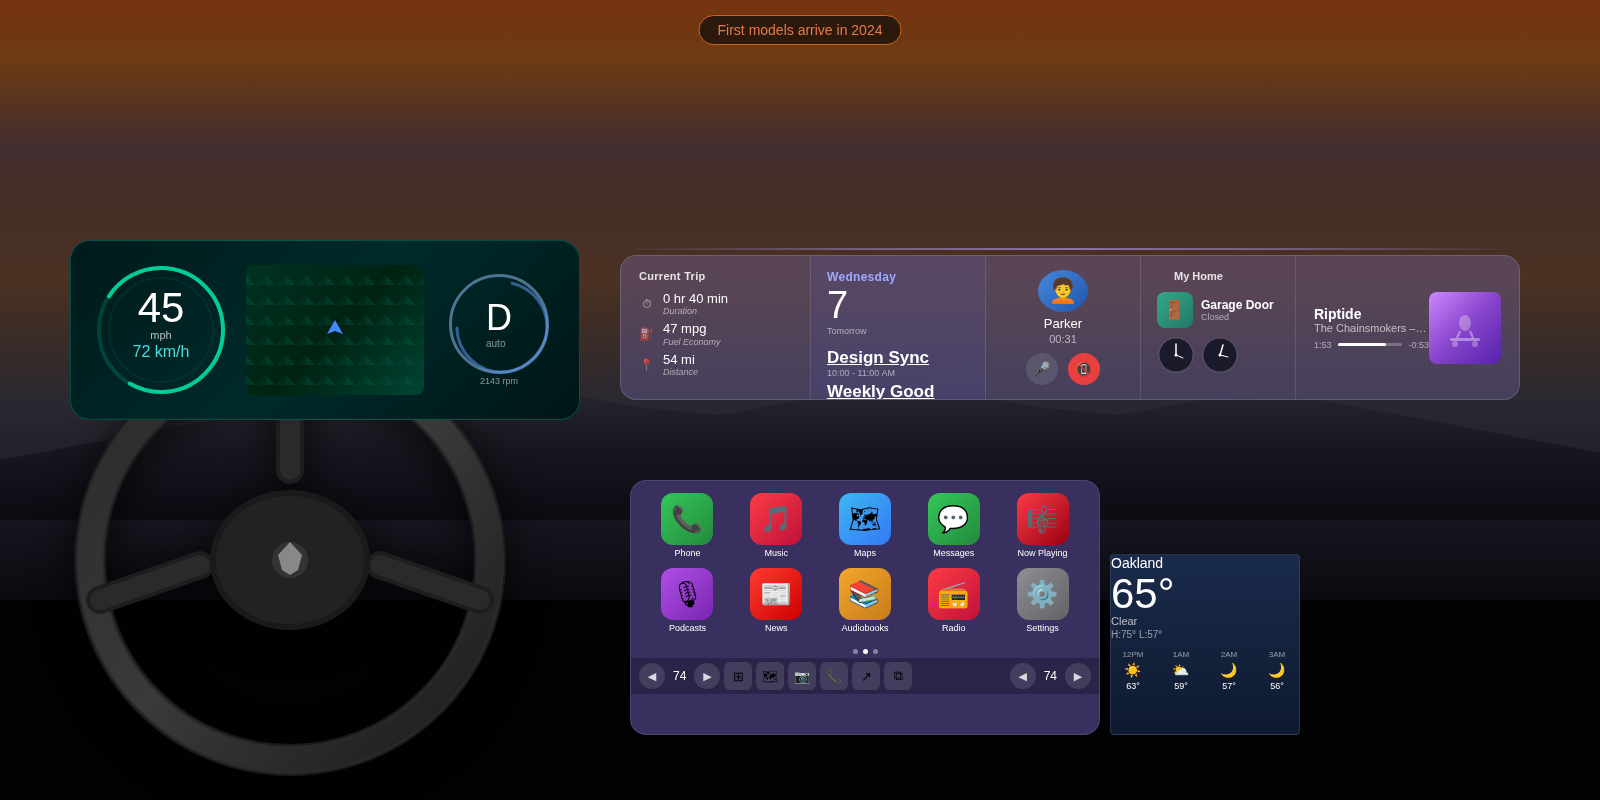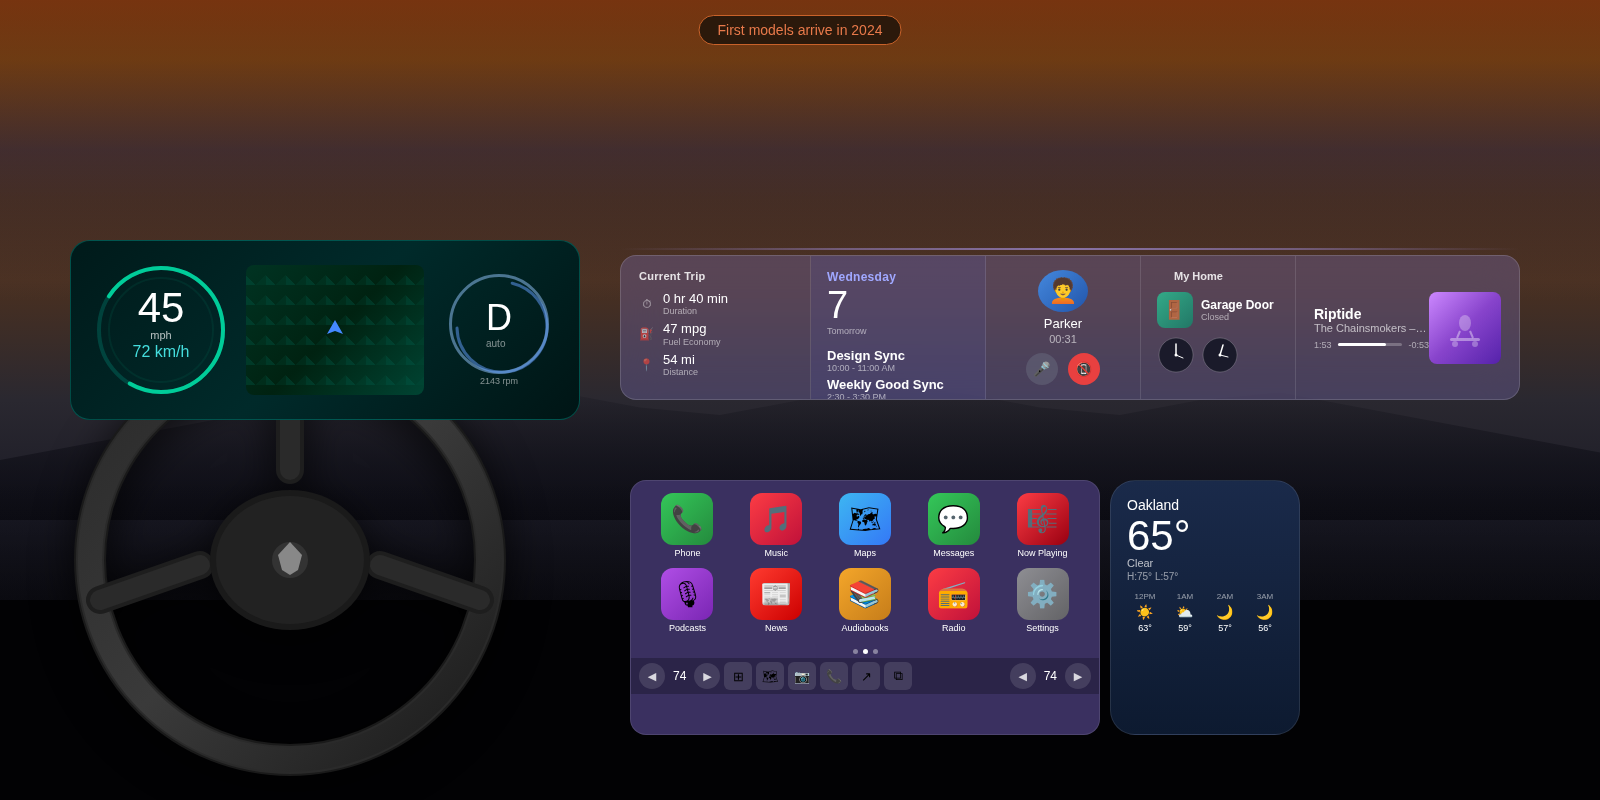--- a/index.html
+++ b/index.html
@@ -245,20 +245,21 @@
     .trip-info {}
     .trip-value {
       font-size: 13px;
       font-weight: 500;
       color: white;
       line-height: 1.1;
     }
     .trip-label {
       font-size: 9px;
       color: rgba(255,255,255,0.55);
+      font-style: italic;
     }
 
     
     .calendar-widget {
       padding: 14px 16px;
       width: 175px;
       flex-shrink: 0;
       border-right: 1px solid rgba(255,255,255,0.12);
       background: rgba(80, 80, 160, 0.2);
     }
@@ -282,23 +283,24 @@
     }
     .cal-tomorrow {
       font-size: 9px;
       color: rgba(255,255,255,0.55);
       margin-bottom: 6px;
     }
     .cal-event {
       margin-bottom: 4px;
     }
     .cal-event-name {
-      font-size: 13px;
+      font-size: 17px;
       font-weight: 600;
       color: white;
+      text-decoration: underline;
     }
     .cal-event-time {
       font-size: 9px;
       color: rgba(255,255,255,0.55);
     }
 
     
     .call-widget {
       padding: 14px 16px;
       width: 155px;
@@ -589,26 +591,25 @@
       font-size: 13px;
     }
     .cp-spacer { flex: 1; }
 
     
     .weather-widget {
       position: absolute;
       bottom: 65px;
       left: 1110px;
       width: 190px;
-      height: 255px;
+      height: 181px;
       background: linear-gradient(180deg, #1a2a4a 0%, #0d1a30 100%);
-      border-radius: 25px;
+      border-radius: 4px;
       overflow: hidden;
       border: 1px solid rgba(255,255,255,0.1);
-      padding: 16px;
     }
     .weather-city {
       font-size: 14px;
       font-weight: 500;
       color: white;
       margin-bottom: 2px;
     }
     .weather-temp {
       font-size: 42px;
       font-weight: 200;

